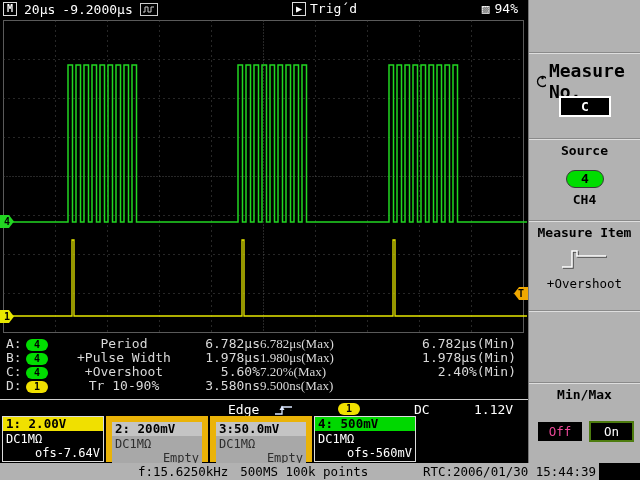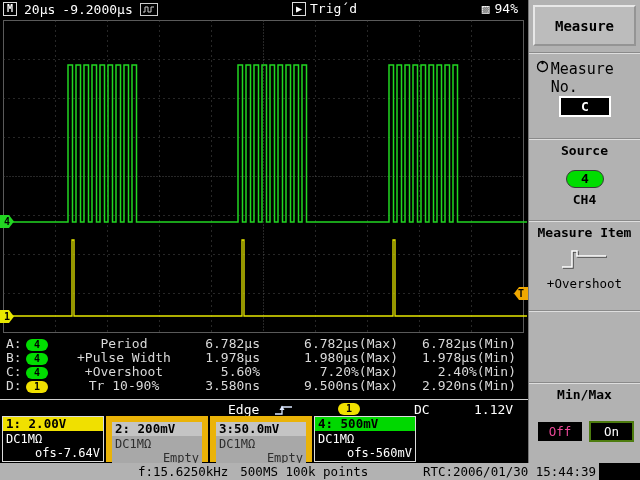--- a/index.html
+++ b/index.html
@@ -28,21 +28,21 @@
   #meas{position:absolute;left:0;top:319px;width:528px;color:#d9d9d9;font-size:13px;}
   .mrow{display:flex;height:14px;line-height:14px;padding-left:6px;}
   .mslot{width:20px;}
   .mbadge-wrap{width:28px;}
   .badge{display:inline-block;width:22px;height:12px;line-height:12px;border-radius:6px;
          color:#000;font-size:10px;font-weight:bold;text-align:center;}
   .badge.g{background:#00dd00;}
   .badge.y{background:#f0e000;}
   .mname{width:140px;text-align:center;}
   .mval{width:66px;text-align:right;}
-  .mmax{width:138px;text-align:right;}
+  .mmax{width:138px;font-family:Liberation Serif, serif;}
   .mmin{width:118px;text-align:right;}
 
   #sep{position:absolute;left:0;top:381px;width:528px;height:1px;background:#cfcfcf;}
 
   
   #trigrow{position:absolute;left:0;top:385px;width:528px;height:13px;color:#fff;
            font-size:13px;line-height:13px;}
   #trigrow .tmode{position:absolute;left:228px;}
   #edge-icon{position:absolute;left:274px;top:0;}
   #trigrow .tsrc{position:absolute;left:338px;top:0;}
@@ -65,22 +65,22 @@
   #ch4 .hdr{background:#00d800;}
 
   
   #panel{position:absolute;left:528px;top:0;width:112px;height:463px;background:#b2b2b2;
          border-left:1px solid #777;color:#000;}
   #menu-title{position:absolute;left:4px;top:5px;width:103px;height:41px;background:#bcbcbc;
               border:2px outset #e8e8e8;font-size:14px;font-weight:bold;
               display:flex;align-items:center;justify-content:center;cursor:default;}
   .groove{position:absolute;left:0;width:111px;height:2px;border-top:1px solid #8a8a8a;border-bottom:1px solid #dedede;}
   #g1{top:52px;} #g2{top:138px;} #g3{top:220px;} #g4{top:310px;} #g5{top:382px;}
-  #mn-row{position:absolute;left:7px;top:60px;display:flex;gap:3px;
-          font-size:15px;font-weight:normal;}
+  #mn-row{position:absolute;left:7px;top:60px;display:flex;align-items:center;gap:3px;
+          font-size:18px;font-weight:bold;}
   #mn-value{position:absolute;left:30px;top:96px;width:52px;height:21px;background:#000;
             border:2px solid #fff;color:#fff;font-size:13px;font-weight:bold;
             display:flex;align-items:center;justify-content:center;}
   .sec-h{position:absolute;width:111px;text-align:center;font-size:13px;font-weight:bold;}
   #h-source{top:143px;} #h-item{top:225px;} #h-minmax{top:387px;}
   #src-badge{position:absolute;left:37px;top:170px;width:38px;height:18px;background:#00dd00;
              border:1px solid #3a3a3a;border-radius:9px;color:#000;font-weight:bold;font-size:13px;
              text-align:center;line-height:16px;}
   #src-name{position:absolute;width:111px;top:192px;text-align:center;font-size:13px;font-weight:bold;}
   #item-icon{position:absolute;left:31px;top:246px;}
@@ -170,21 +170,20 @@
         <span class="mval">5.60%</span>
         <span class="mmax">7.20%(Max)</span>
         <span class="mmin">2.40%(Min)</span>
       </div>
       <div class="mrow">
         <span class="mslot">D:</span>
         <span class="mbadge-wrap"><span class="badge y">1</span></span>
         <span class="mname">Tr 10-90%</span>
         <span class="mval">3.580ns</span>
         <span class="mmax">9.500ns(Max)</span>
-        <span class="mmin">2.920ns(Min)</span>
       </div>
     </div>
 
     <div id="sep"></div>
 
     <div id="trigrow">
       <span class="tmode">Edge</span>
       <svg id="edge-icon" width="20" height="13">
         <polyline points="1,11 8,11 8,4 18,4" fill="none" stroke="#dce8ff" stroke-width="1.3"></polyline>
         <polygon points="5.5,7 10.5,7 8,2.5" fill="#dce8ff"></polygon>
@@ -232,21 +231,20 @@
           <div class="status">
             <span>ofs</span>
             <span>-560mV</span>
           </div>
         </div>
       </div>
     </div>
   </div>
 
   <div id="panel">
-    <div id="menu-title">Measure</div>
     <div class="groove" id="g1"></div>
 
     <div id="mn-row">
       <svg width="13" height="13">
         <circle cx="6.5" cy="6.5" r="5" fill="none" stroke="#000" stroke-width="1.3"></circle>
         <circle cx="6.5" cy="3" r="1.2" fill="#000"></circle>
       </svg>
       <span>Measure No.</span>
     </div>
     <div id="mn-value">C</div>

